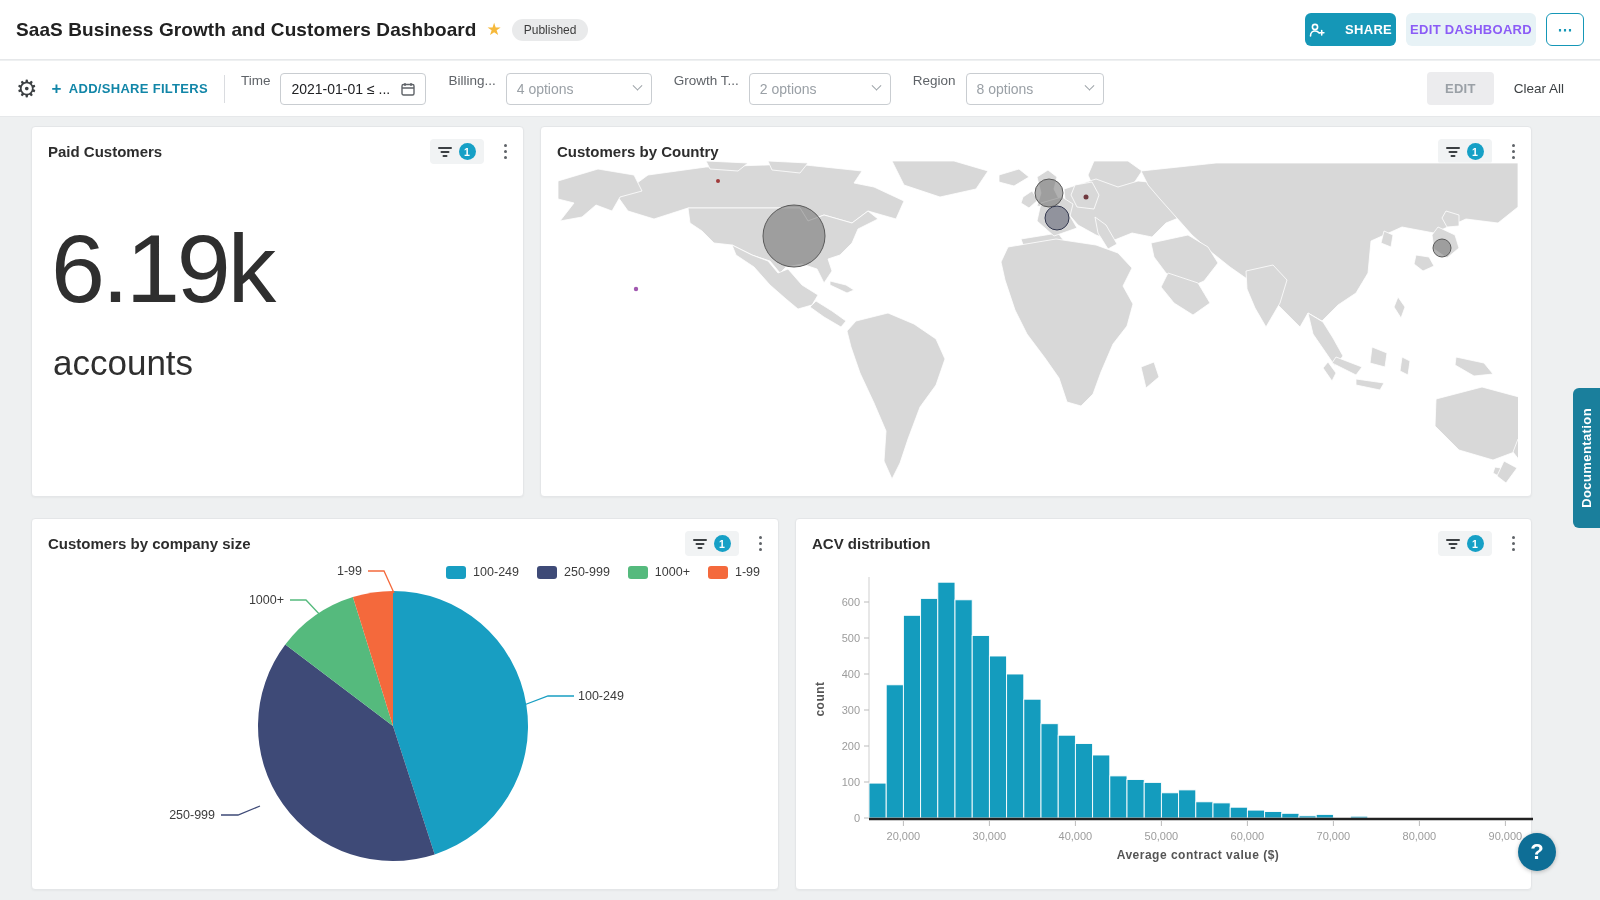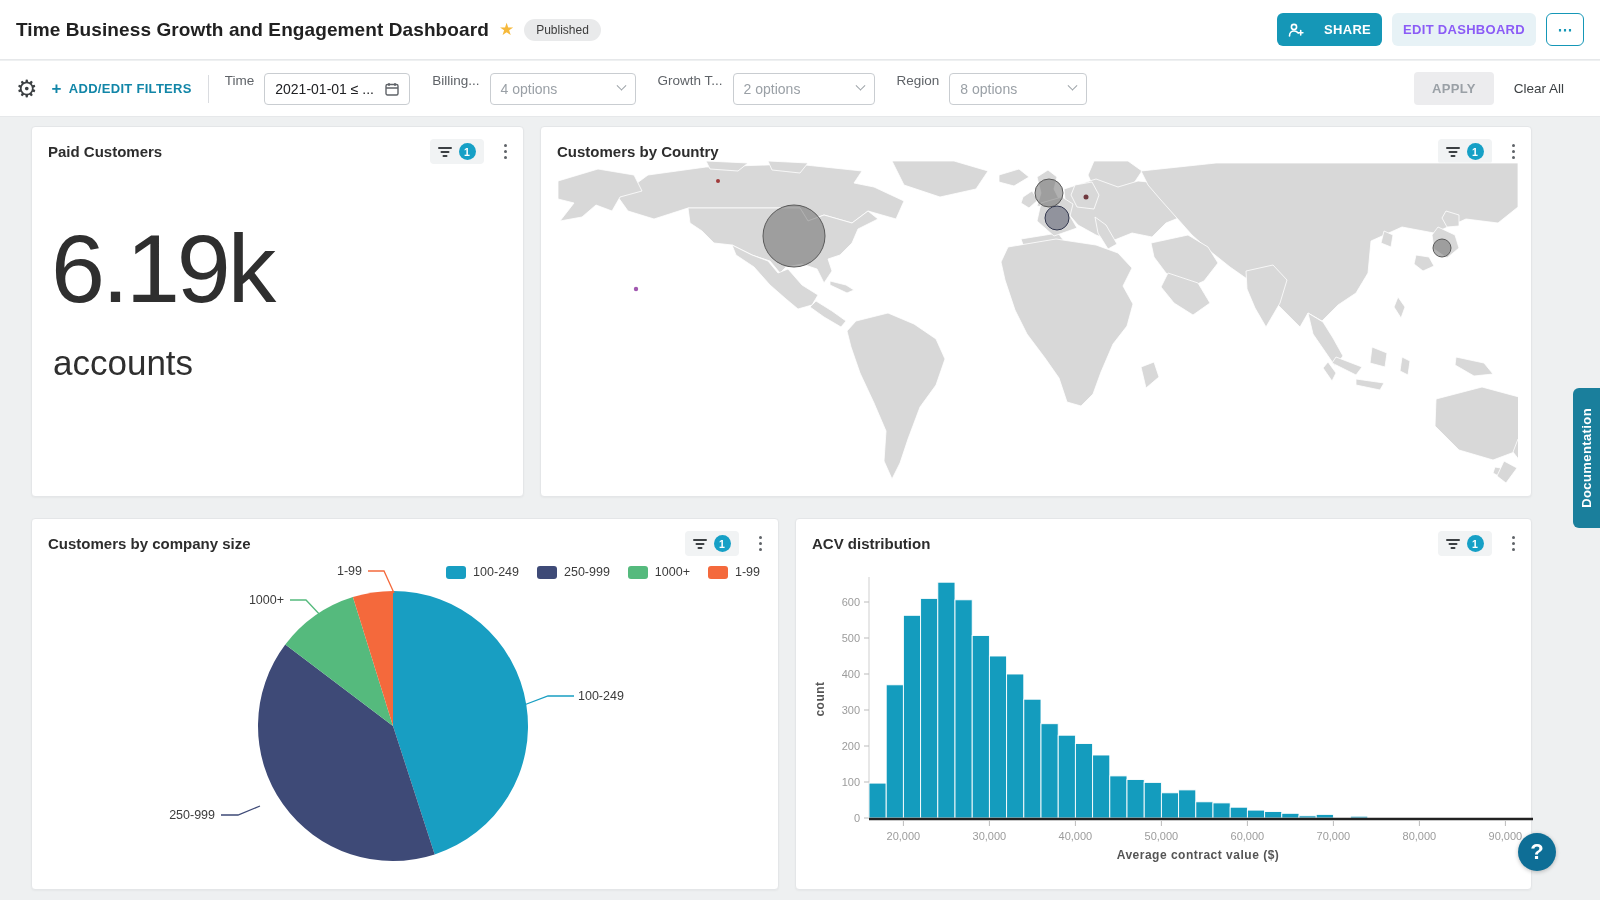--- a/index.html
+++ b/index.html
@@ -8,21 +8,21 @@
 
   
   .app-header { position:absolute; left:0; top:0; width:1600px; height:60px; background:#fff;
     border-bottom:1px solid #e6e8ea; display:flex; align-items:center; padding:0 16px; z-index:5; }
   .app-title { font-size:19px; font-weight:700; color:#212121; letter-spacing:.1px; }
   .star { color:#f6b93b; font-size:17px; margin-left:10px; }
   .pill { margin-left:10px; background:#e9eaeb; color:#3c3c3c; font-size:12px; border-radius:12px;
     padding:4px 12px; }
   .header-right { margin-left:auto; display:flex; align-items:center; gap:10px; }
   .btn { border:none; border-radius:6px; font-size:13px; font-weight:700; letter-spacing:.3px;
-    padding:9px 11px; cursor:pointer; display:flex; align-items:center; gap:20px;
+    padding:9px 4px; cursor:pointer; display:flex; align-items:center; gap:20px;
     font-family:"Liberation Sans", sans-serif;}
   .btn-share { background:#1597b7; color:#fff; }
   .btn-edit { background:#e7f2f6; color:#8b5cf6;justify-content:flex-end; }
   .btn-more { background:#fff; border:1.5px solid #1597b7; color:#1597b7; width:38px; height:33px;
     border-radius:6px; font-size:15px; font-weight:700; display:flex; align-items:center;
     justify-content:center; cursor:pointer; line-height:0; }
 
   
   .filter-bar { position:absolute; left:0; top:61px; width:1600px; height:56px; background:#fff;
     border-bottom:1px solid #e6e8ea; display:flex; align-items:center; padding:0 16px; z-index:5; }
@@ -98,21 +98,21 @@
     font-weight:700; letter-spacing:.4px; }
   .help-fab { position:absolute; left:1518px; top:833px; width:38px; height:38px; border-radius:50%;
     background:#0e6e96; color:#fff; font-size:22px; font-weight:700; display:flex;
     align-items:center; justify-content:center; cursor:pointer; z-index:9;
     box-shadow:0 1px 4px rgba(0,0,0,.25); }
 </style>
 </head>
 <body>
 
 <div class="app-header">
-  <div class="app-title">Time Business Growth and Engagement Dashboard</div>
+  <div class="app-title">SaaS Business Growth and Customers Dashboard</div>
   <div class="star">★</div>
   <div class="pill">Published</div>
   <div class="header-right">
     <button class="btn btn-share">
       <span style="line-height:0">
         <svg width="16" height="14" viewBox="0 0 16 14" fill="none" stroke="#fff" stroke-width="1.6" stroke-linecap="round">
           <circle cx="6" cy="4" r="2.6"></circle>
           <path d="M1.5 13 C1.5 9.5 4 8 6 8 C7.6 8 9.2 8.7 10.2 10"></path>
           <path d="M12.7 7.6 v4.4 M10.5 9.8 h4.4"></path>
         </svg>
@@ -125,21 +125,21 @@
     <button class="btn-more">
       <span>⋯</span>
     </button>
   </div>
 </div>
 
 <div class="filter-bar">
   <div class="gear">⚙</div>
   <div class="add-filters">
     <span class="plus">+</span>
-    <span>ADD/EDIT FILTERS</span>
+    <span>ADD/SHARE FILTERS</span>
   </div>
   <div class="vdiv"></div>
 
   <div class="fgroup">
     <span class="flabel">Time</span>
     <div class="fcontrol date-box">
       <span class="date-text">2021-01-01 ≤ ...</span>
       <span style="line-height:0">
         <svg width="14" height="14" viewBox="0 0 14 14" fill="none" stroke="#5f6368" stroke-width="1.4">
           <rect x="1" y="2.5" width="12" height="10.5" rx="1.5"></rect>
@@ -168,21 +168,21 @@
   <div class="fgroup">
     <span class="flabel">Region</span>
     <div class="fcontrol select-box sel-region">
       <span class="placeholder">8 options</span>
       <span class="chev"></span>
     </div>
   </div>
 
   <div class="fb-spacer"></div>
   <button class="btn-apply">
-    <span>APPLY</span>
+    <span>EDIT</span>
   </button>
   <div class="clear-all">Clear All</div>
 </div>
 
 <div class="card" id="card-paid">
   <div class="card-header">
     <div class="card-title">Paid Customers</div>
     <div class="card-tools">
       <div class="chip">
         <span style="line-height:0">

